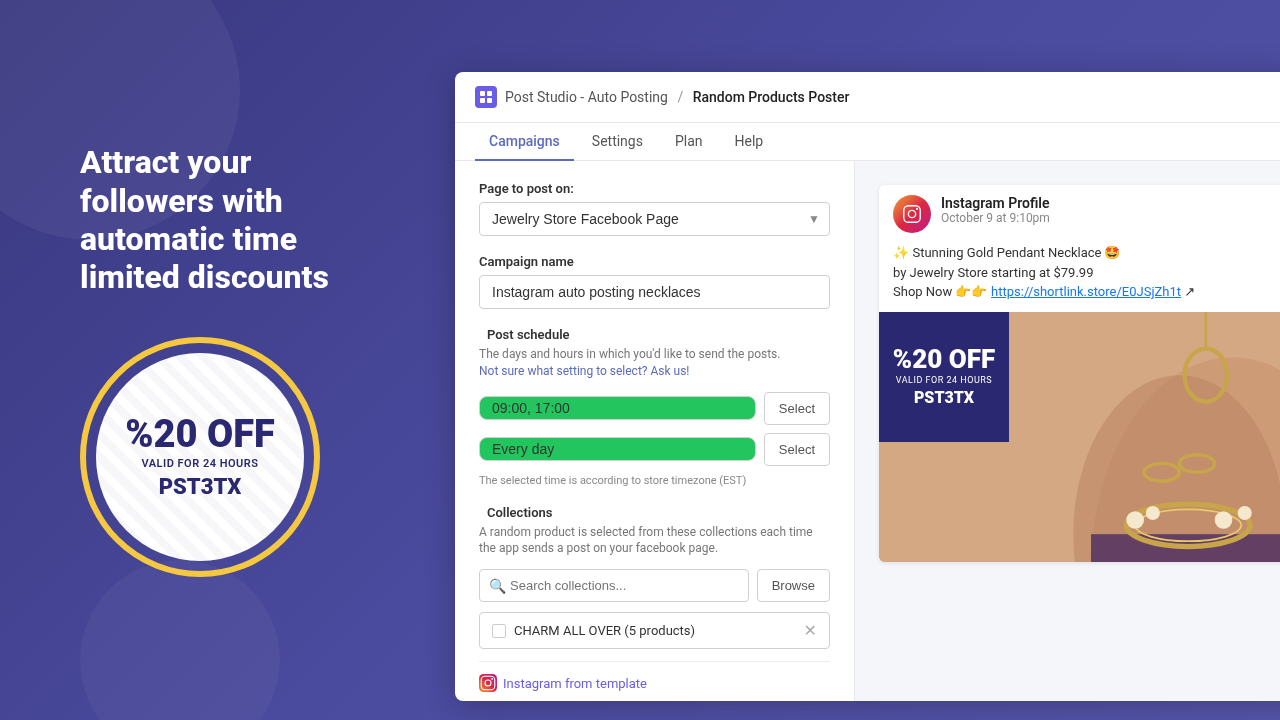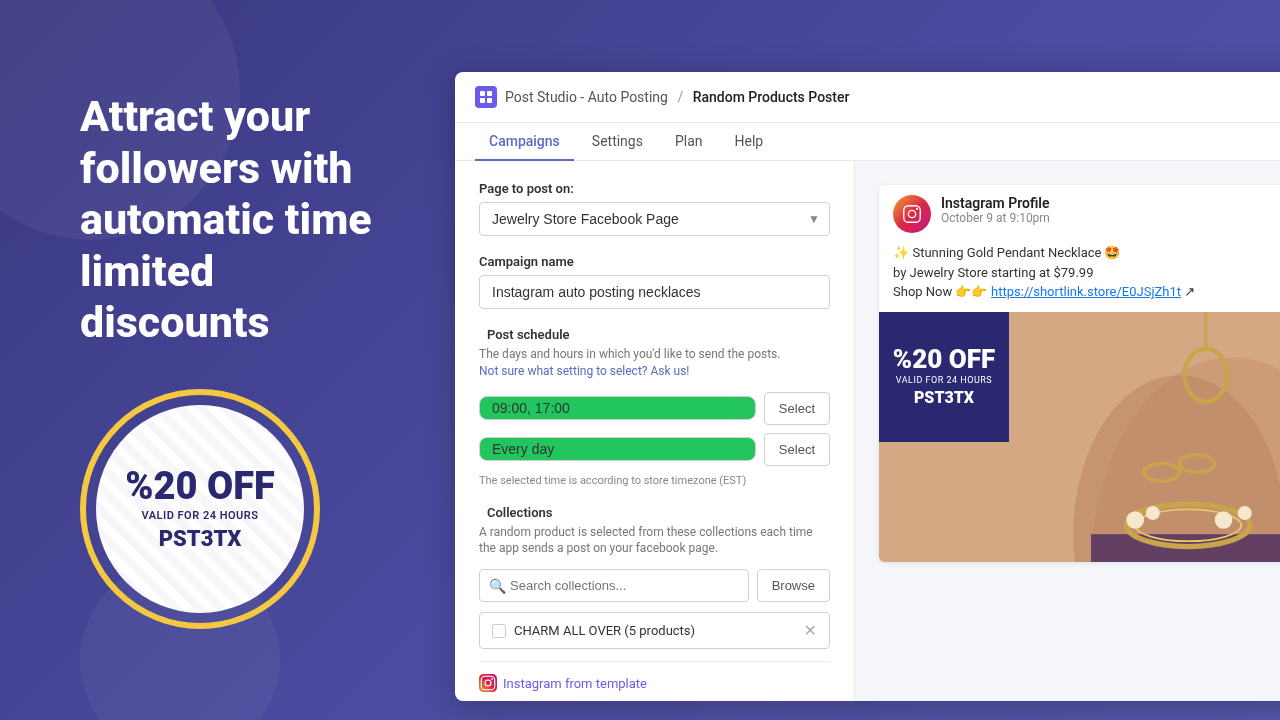--- a/index.html
+++ b/index.html
@@ -45,21 +45,21 @@
       width: 380px;
       height: 720px;
       display: flex;
       flex-direction: column;
       justify-content: center;
       align-items: flex-start;
       padding: 40px;
     }
     .headline {
       color: #fff;
-      font-size: 43px;
+      font-size: 32px;
       font-weight: 800;
       line-height: 1.2;
       margin-bottom: 40px;
     }
 
     
     .badge-container {
       position: relative;
       width: 240px;
       height: 240px;

